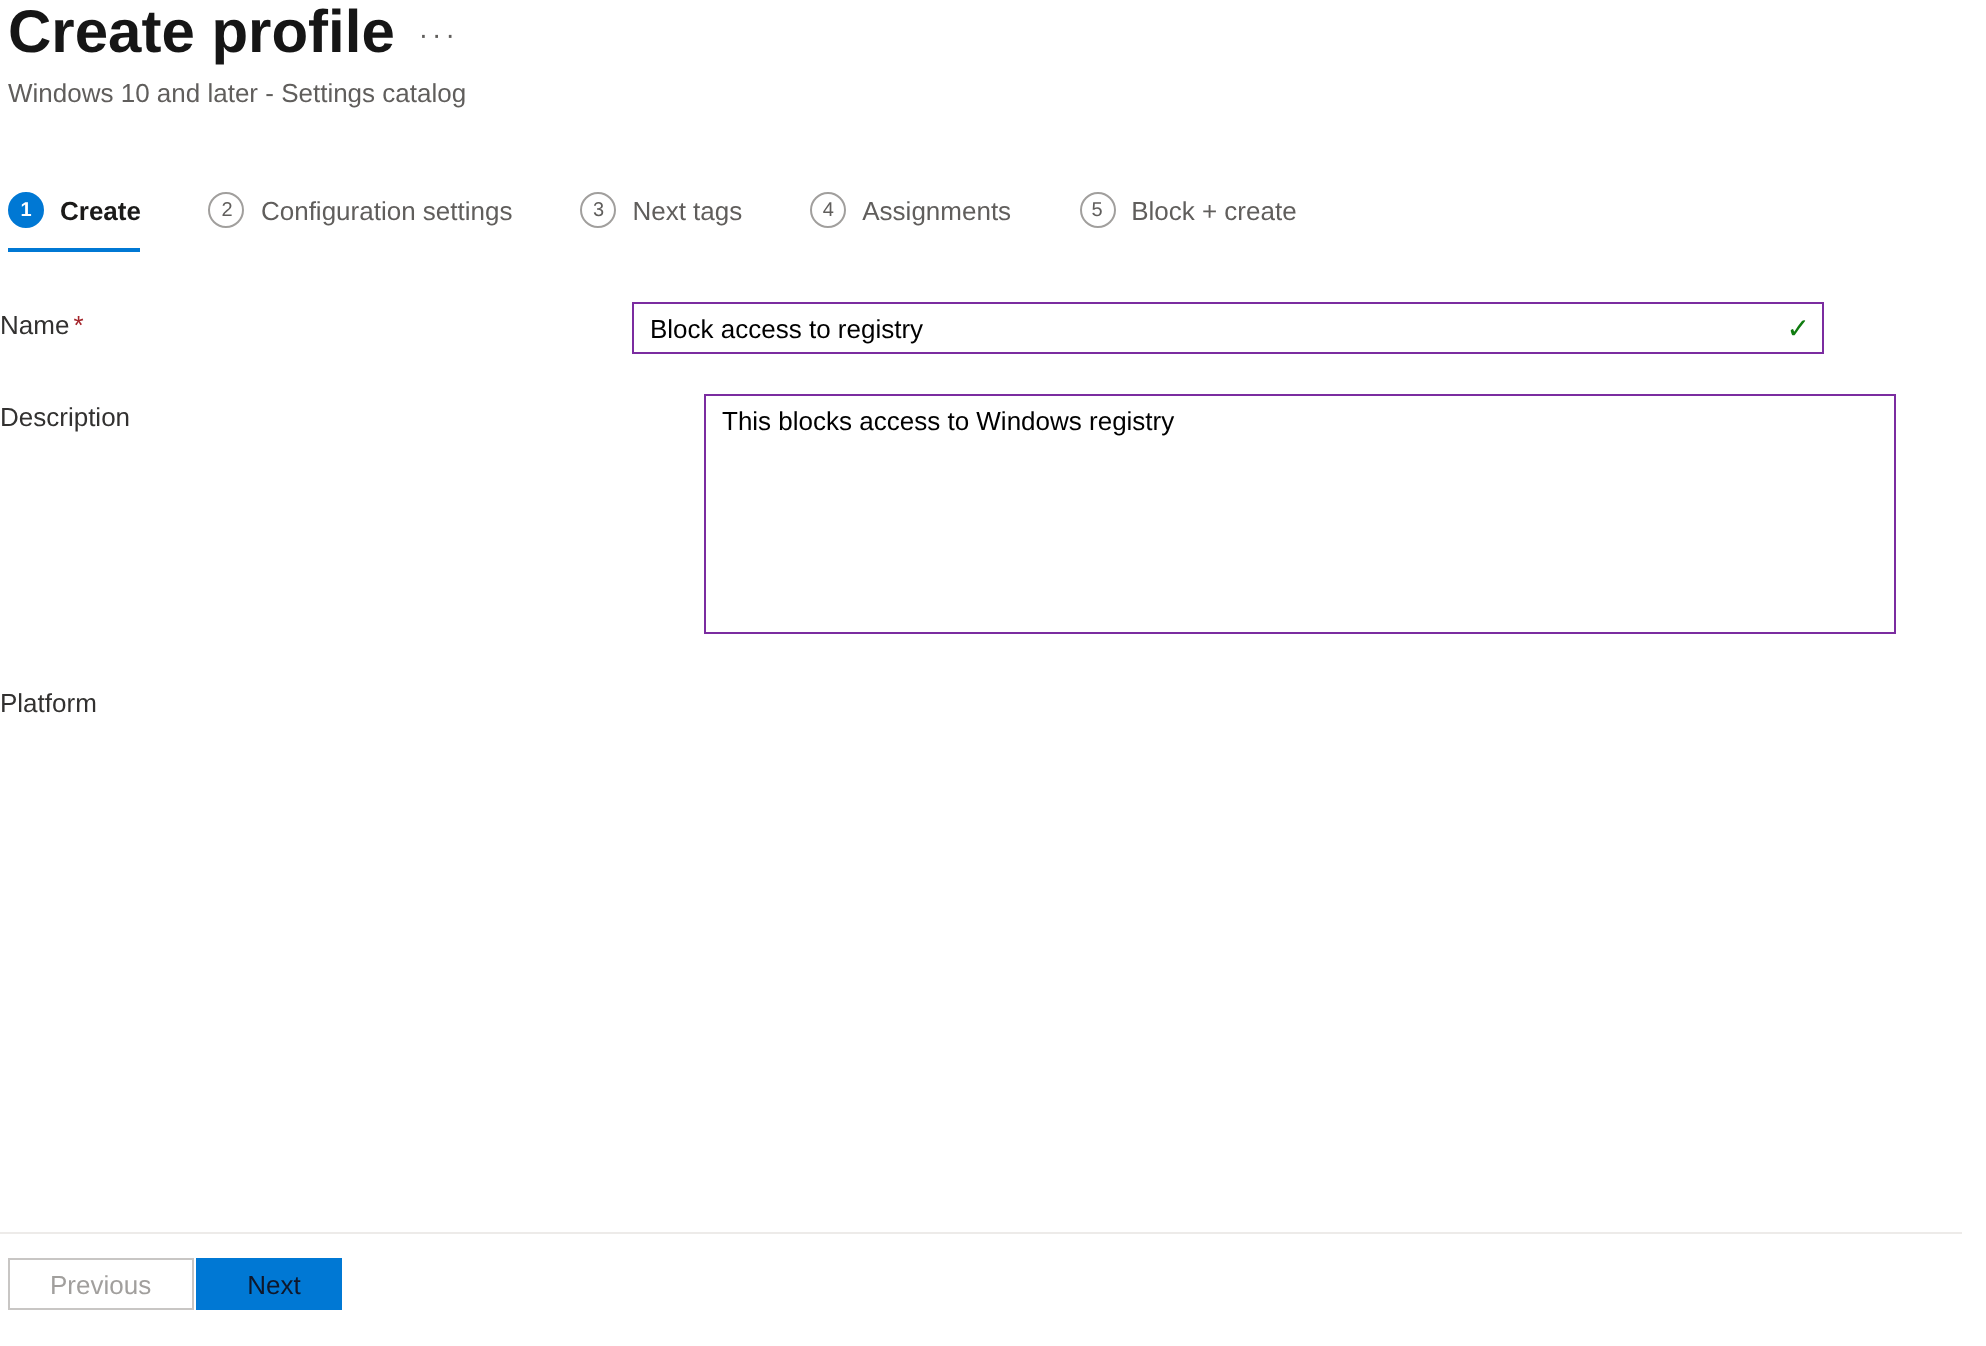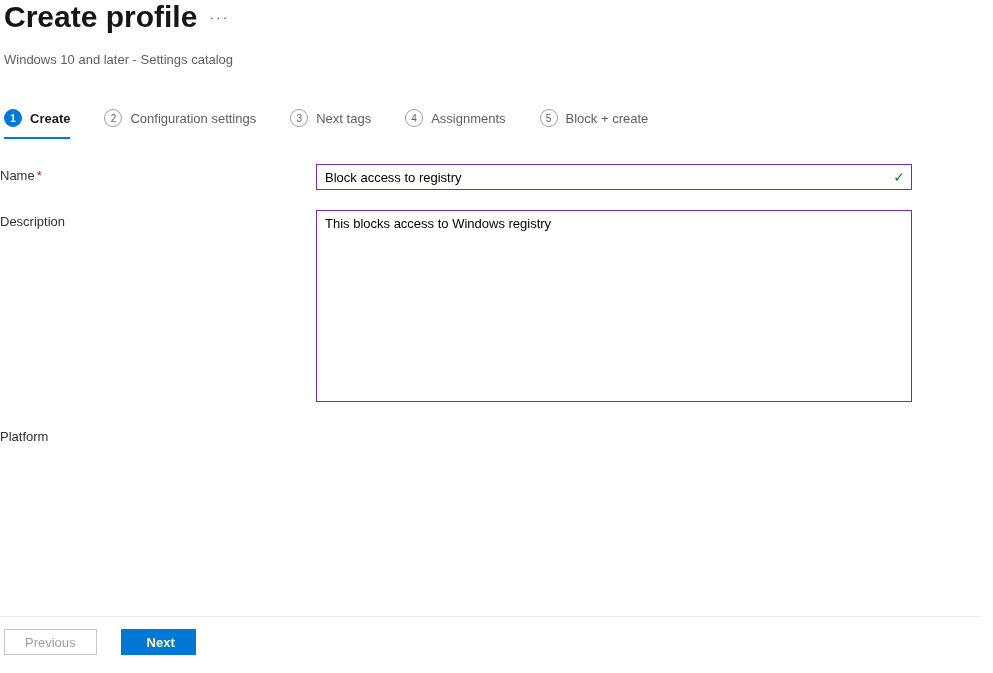--- a/index.html
+++ b/index.html
@@ -9,21 +9,21 @@
       color: #323130;
       background: #fff;
       width: 993px;
       height: 673px;
       position: relative;
     }
     .header { padding: 0 4px 6px; }
     .title-row { display: flex; align-items: center; gap: 12px; }
     .page-title { font-size: 30px; font-weight: 600; color: #161616; }
     .more-dots { color: #605e5c; font-size: 14px; letter-spacing: 2px; cursor: pointer; }
-    .subtitle { color: #605e5c; font-size: 13px; margin-top: 18px; }
+    .subtitle { color: #605e5c; font-size: 13px; margin-top: 5px; }
 
     .wizard-tabs {
       display: flex;
       align-items: center;
       gap: 34px;
       margin-top: 30px;
       padding: 0 4px;
       border-bottom: 1px solid transparent;
     }
     .tab {
@@ -69,21 +69,21 @@
     .text-input, .textarea, .select-box {
       width: 100%;
       font-family: inherit;
       font-size: 13px;
       padding: 5px 28px 5px 8px;
       border: 1px solid #7b2ca0;
       background: #fff;
       outline: none;
     }
     .text-input { height: 26px; }
-    .textarea { height: 192px; resize: none; padding-right: 8px; }
+    .textarea { height: 120px; resize: none; padding-right: 8px; margin-left: 36px; }
     .select-box {
       height: 28px;
       background: #f3f2f1;
       border: 1px solid #c8c6c4;
       color: #605e5c;
       display: flex;
       align-items: center;
       justify-content: space-between;
       cursor: default;
     }
@@ -95,33 +95,33 @@
     }
     .chev { color: #605e5c; font-size: 12px; }
 
     .footer {
       position: absolute;
       left: 0; right: 12px;
       bottom: 18px;
       padding: 12px 4px 0;
       border-top: 1px solid #edebe9;
       display: flex;
-      gap: 24px;
+      gap: 1px;
     }
     .btn {
       height: 26px;
       padding: 0 20px;
       font-family: inherit;
       font-size: 13px;
       border: 1px solid #c8c6c4;
       background: #fff;
       cursor: pointer;
     }
     .btn.disabled { color: #a19f9d; background: #fff; cursor: default; }
-    .btn.primary { background: #0078d4; border-color: #0078d4; color: #fef9c3; font-weight: 700; padding-left: 25px; }
+    .btn.primary { background: #0078d4; border-color: #0078d4; color: #0f172a; font-weight: 400; padding-left: 25px; }
   </style>
 </head>
 <body>
 
 <div class="header">
   <div class="title-row">
     <h1 class="page-title">Create profile</h1>
     <span class="more-dots">···</span>
   </div>
   <div class="subtitle">Windows 10 and later - Settings catalog</div>

